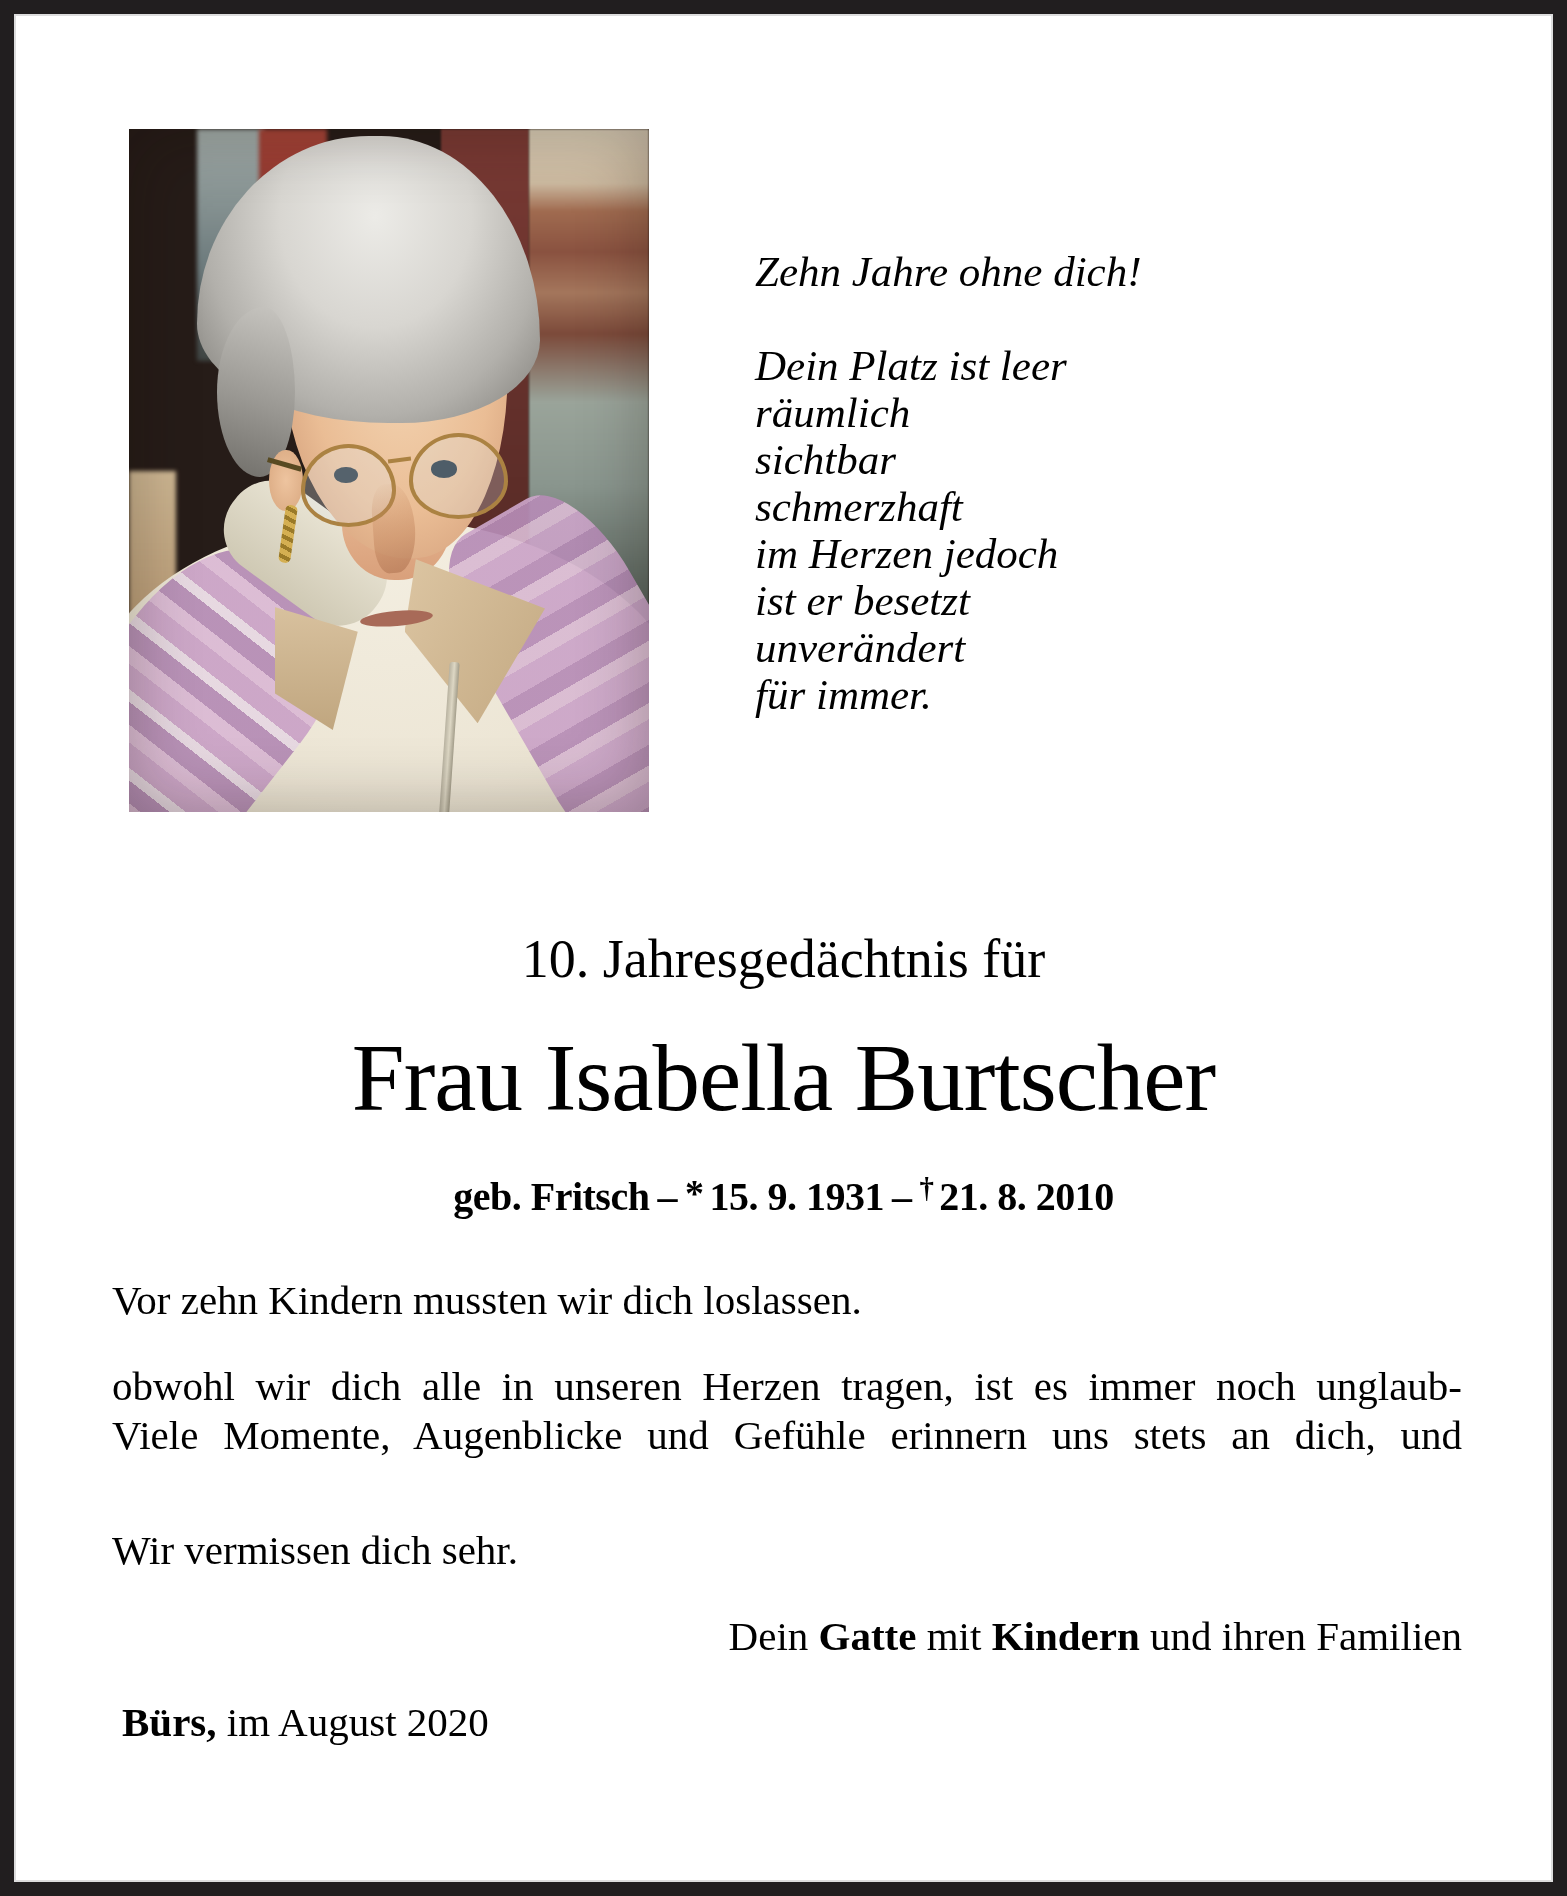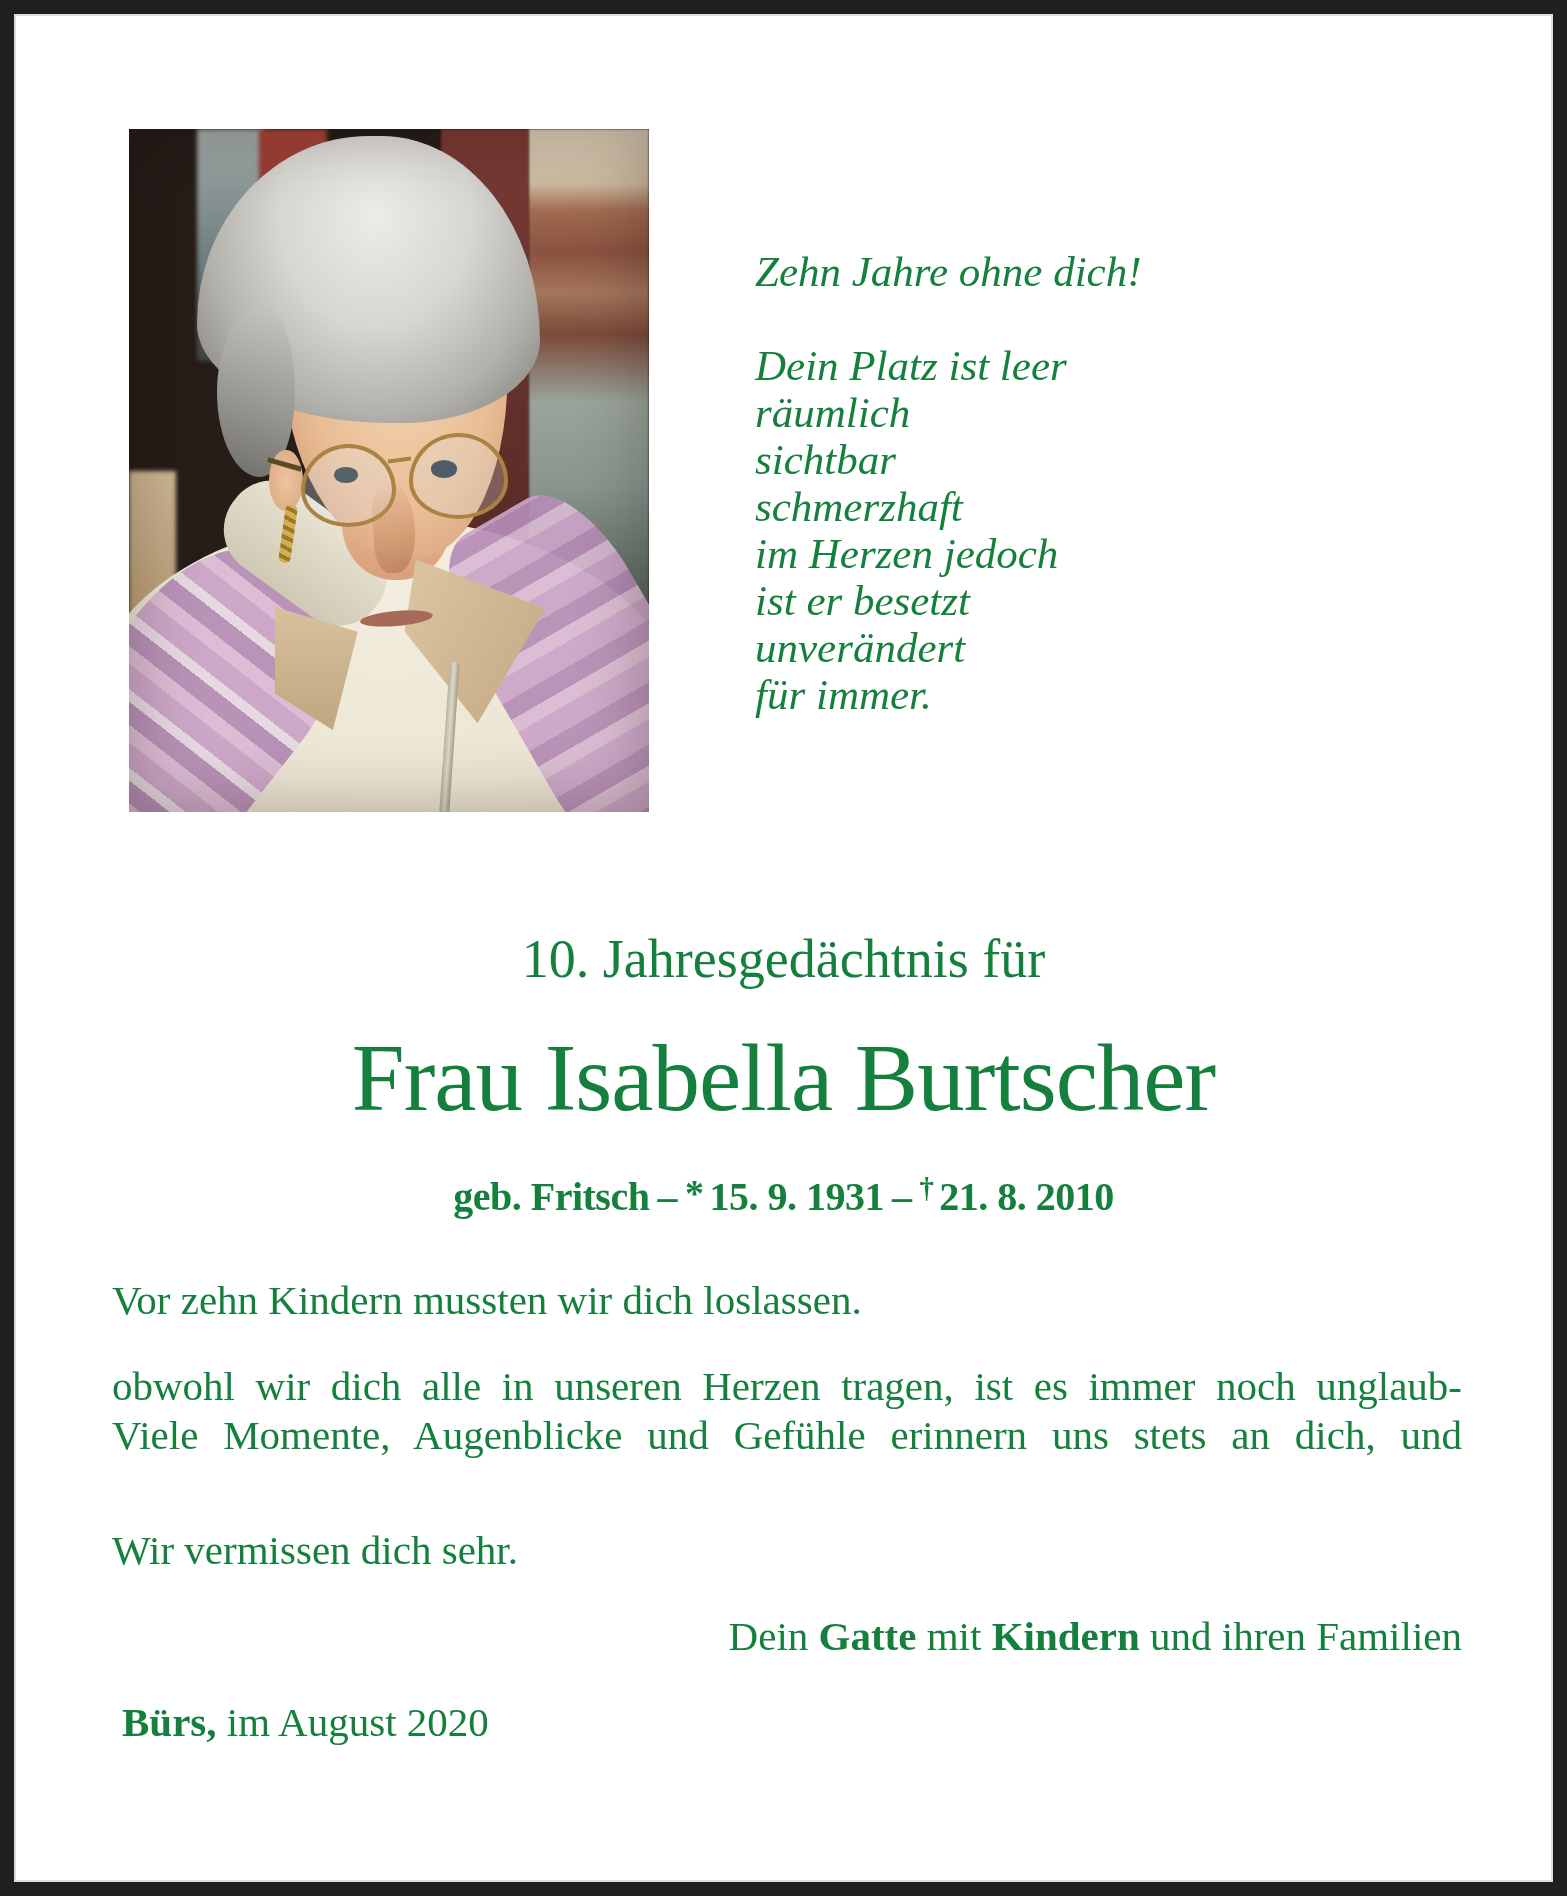--- a/index.html
+++ b/index.html
@@ -4,21 +4,21 @@
 <style>
   html,body{margin:0;padding:0;background:#ffffff;}
   .sheet{
     position:relative;
     width:1567px;height:1896px;
     box-sizing:border-box;
     background:#ffffff;
     border:14px solid #211e1f;
     box-shadow:inset 0 0 0 2px rgba(120,120,120,.25);
     font-family:"Liberation Serif","DejaVu Serif",serif;
-    color:#15803d;
+    color:#000000;
     overflow:hidden;
   }
   .abs{position:absolute;}
 
   
   .photo{left:115px;top:115px;width:520px;height:683px;overflow:hidden;background:#261c18;}
   .photo .ph{position:absolute;}
   .ph-wall{left:13%;top:0;width:13%;height:34%;background:linear-gradient(180deg,#a3adaa,#6c7a7c 60%,#3f4442);filter:blur(2px);}
   .ph-curtain{left:25%;top:0;width:13%;height:26%;background:linear-gradient(180deg,#a84438,#7e312a 60%,#57251f);filter:blur(2px);}
   .ph-frame{left:60%;top:0;width:17%;height:80%;background:linear-gradient(180deg,#7a3a34,#63302b 50%,#502823);filter:blur(1px);}

